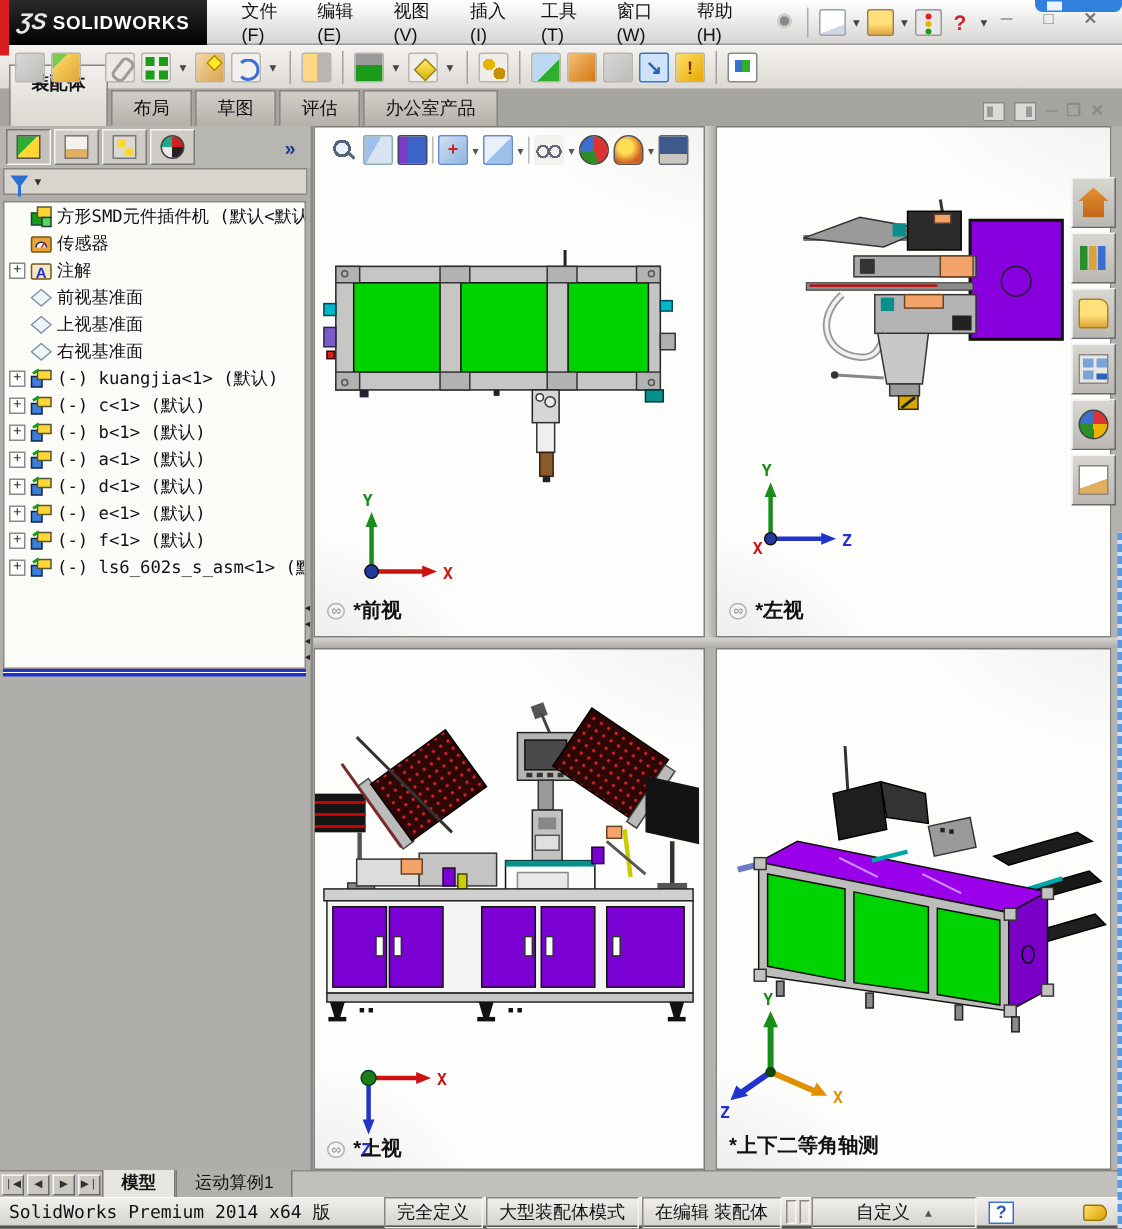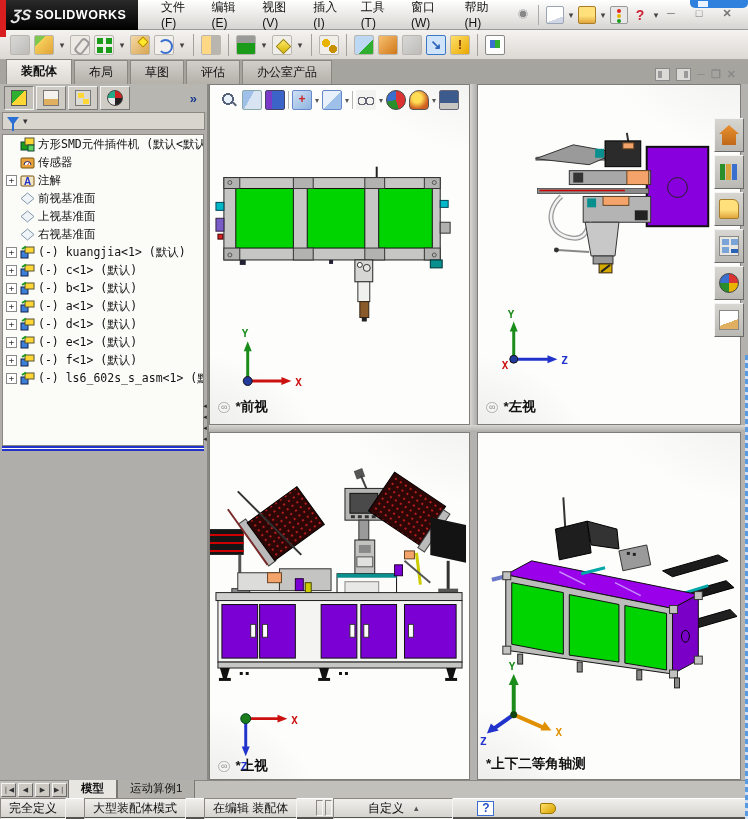--- a/index.html
+++ b/index.html
@@ -76,21 +76,21 @@
     line-height:18px; font-weight:bold; color:#7a2e00; }
   [data-name="interference-detection-icon"]::after { content:"!"; }
   [data-name="screen-capture-icon"] { background:#fdfdfd; border:1px solid #888; }
   [data-name="screen-capture-icon"]::after { content:""; position:absolute; left:4px; top:4px; width:10px; height:8px;
     background:linear-gradient(90deg,#3a6fd0 50%,#2fae2f 50%); }
 
   
   .cmdrow { height:24px; background:#a6a49f; display:flex; align-items:flex-end; padding-left:6px; }
   .cmdtab { padding:3px 14px 3px; margin-right:2px; background:linear-gradient(#d2cfca,#b4b1ab);
     border:1px solid #8a8781; border-bottom:none; font-size:12px; cursor:default; }
-  .cmdtab.active { background:linear-gradient(#f2f0ec,#dbd8d2); font-weight:bold; padding-bottom:4px; }
+  .cmdtab.active { background:linear-gradient(#f2f0ec,#dbd8d2); font-weight:bold; padding-bottom:20px; }
   .mdictrls { margin-left:auto; display:flex; align-items:center; gap:6px; padding:0 12px 3px 0; }
   .mdib { width:15px; height:13px; border:1px solid #8a8a8a; background:#dcdad6; position:relative; }
   [data-name="pane-left-icon"]::after { content:""; position:absolute; left:2px; top:2px; width:4px; height:7px; background:#9a9a9a; }
   [data-name="pane-right-icon"]::after { content:""; position:absolute; right:2px; top:2px; width:4px; height:7px; background:#9a9a9a; }
   .mdig { color:#8a8a8a; font-size:11px; font-weight:bold; line-height:13px; }
 
   
   .main { display:flex; height:696px; }
 
   
@@ -194,24 +194,24 @@
   .btrow { height:18px; background:#c2c0bb; border-top:1px solid #8a8883; display:flex; align-items:flex-end; }
   .navb { width:15px; height:14px; margin:0 1px 1px 1px; border:1px solid; border-color:#f4f4f4 #6a6a6a #6a6a6a #f4f4f4;
     background:#ccc9c3; font-size:7px; line-height:12px; text-align:center; color:#333; }
   .btab { padding:1px 12px 2px; border:1px solid #7a7873; border-bottom:none; background:#b2b0ab; font-size:11.5px; }
   .btab.active { background:#e8e6e1; font-weight:bold; }
 
   
   .statusbar { height:21px; background:linear-gradient(#f0efec,#d6d4ce); border-top:1px solid #fff;
     display:flex; align-items:center; font-size:12px; border-bottom:2px solid #55534f; }
   .sbtext { padding-left:6px; flex:1; font-family:"DejaVu Sans Mono", monospace; }
-  .sbcell { border:1px solid; border-color:#8a8881 #f4f4f2 #f4f4f2 #8a8881; padding:1px 8px; margin-right:18px;
+  .sbcell { border:1px solid; border-color:#8a8881 #f4f4f2 #f4f4f2 #8a8881; padding:1px 8px; margin-right:2px;
     white-space:nowrap; }
   .sbthin { width:7px; align-self:stretch; margin:1px 1px; border:1px solid; border-color:#8a8881 #f4f4f2 #f4f4f2 #8a8881; }
-  .sbcustom { width:120px; text-align:center; display:flex; align-items:center; justify-content:center; gap:10px; }
+  .sbcustom { width:110px; text-align:center; display:flex; align-items:center; justify-content:center; gap:10px; }
   .sbhelp { width:17px; height:15px; border:1px solid #3a6fd0; background:#fff; color:#2a52c8; font-weight:bold;
     text-align:center; line-height:13px; margin:0 6px; }
   .sbtag { width:16px; height:11px; background:linear-gradient(135deg,#ffe06a,#d8a000); border:1px solid #9a7800;
     border-radius:2px 5px 5px 2px; margin:0 10px 0 40px; }
   .rightedge { position:absolute; right:0; top:355px; bottom:0; width:3px;
     background:repeating-linear-gradient(#5a9ae0 0 5px, #cfe0f4 5px 8px); z-index:9; }
 </style>
 </head>
 <body>
 
@@ -776,20 +776,21 @@
   <div class="btrow" data-name="study-tab-bar">
     <span class="navb" data-name="nav-first-button">❘◀</span>
     <span class="navb" data-name="nav-prev-button">◀</span>
     <span class="navb" data-name="nav-next-button">▶</span>
     <span class="navb" data-name="nav-last-button">▶❘</span>
     <span class="btab active" data-name="tab-model">模型</span>
     <span class="btab" data-name="tab-motion-study">运动算例1</span>
   </div>
 
   <div class="statusbar" data-name="status-bar">
+    <span class="sbtext" data-name="app-version-text">SolidWorks Premium 2014 x64 版</span>
     <span class="sbcell" data-name="define-state">完全定义</span>
     <span class="sbcell" data-name="assembly-mode">大型装配体模式</span>
     <span class="sbcell" data-name="editing-state">在编辑 装配体</span>
     <span class="sbthin" data-name="status-cell-empty"></span>
     <span class="sbthin" data-name="status-cell-empty"></span>
     <span class="sbcell sbcustom" data-name="custom-status">
       <span>自定义</span>
       <span style="font-size:9px;color:#555;" data-name="custom-arrow-icon">▴</span>
     </span>
     <span class="sbhelp" data-name="status-help-icon">?</span>

